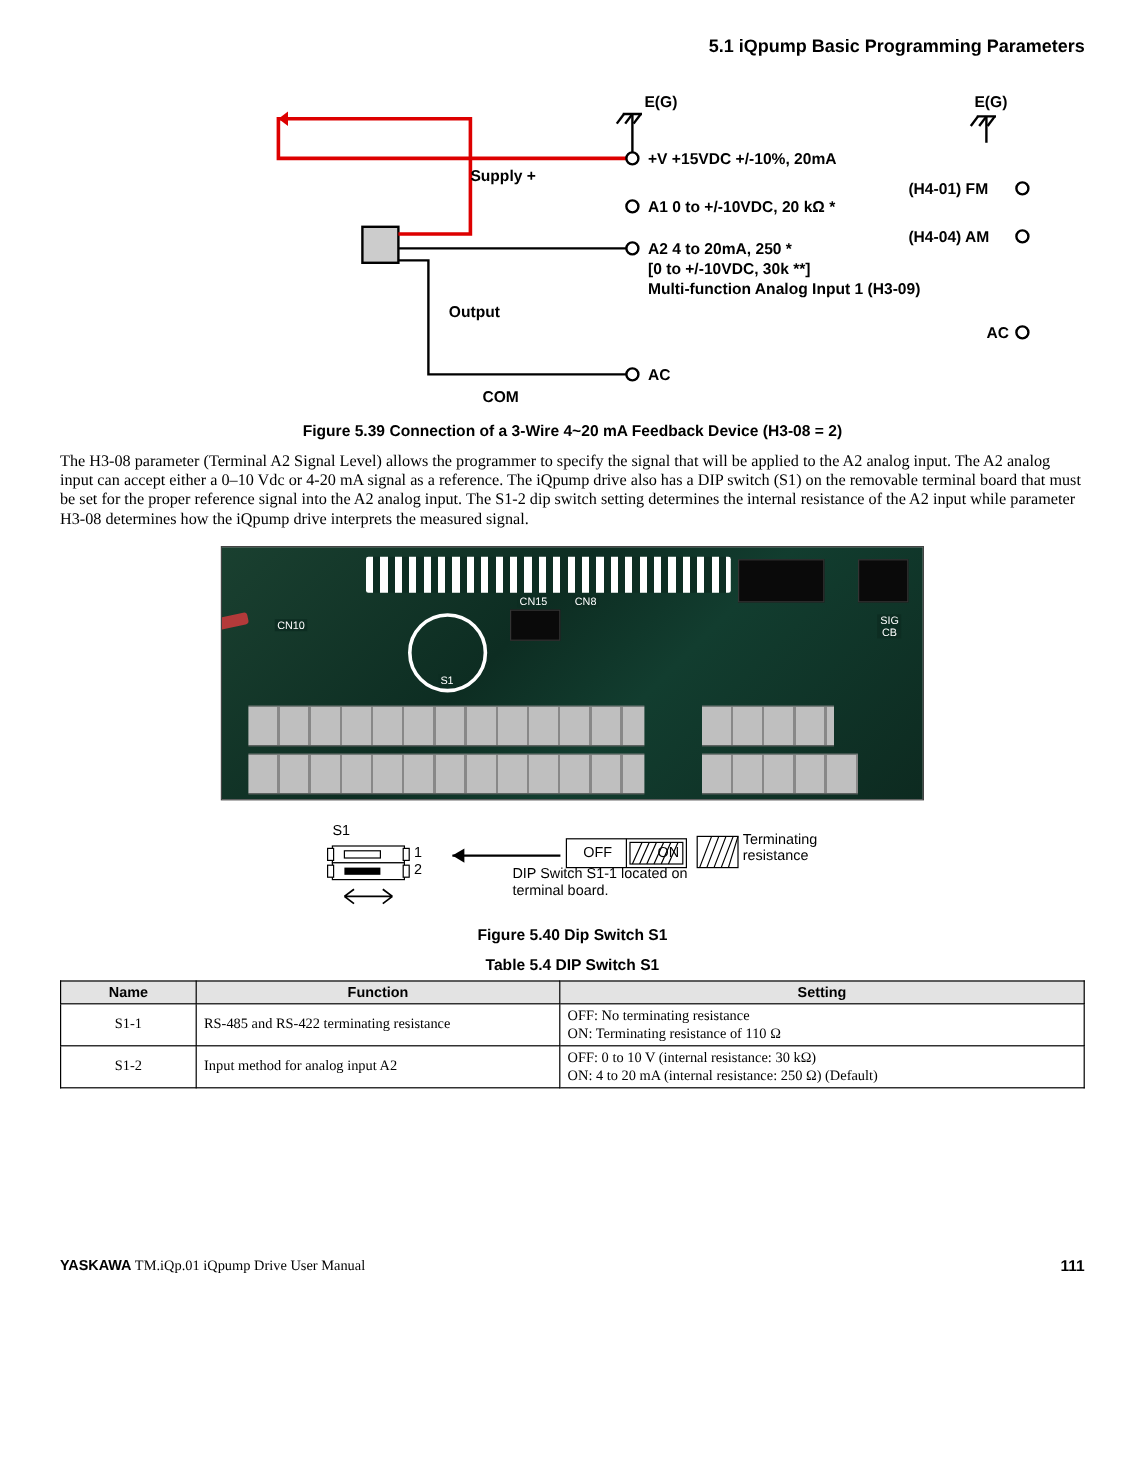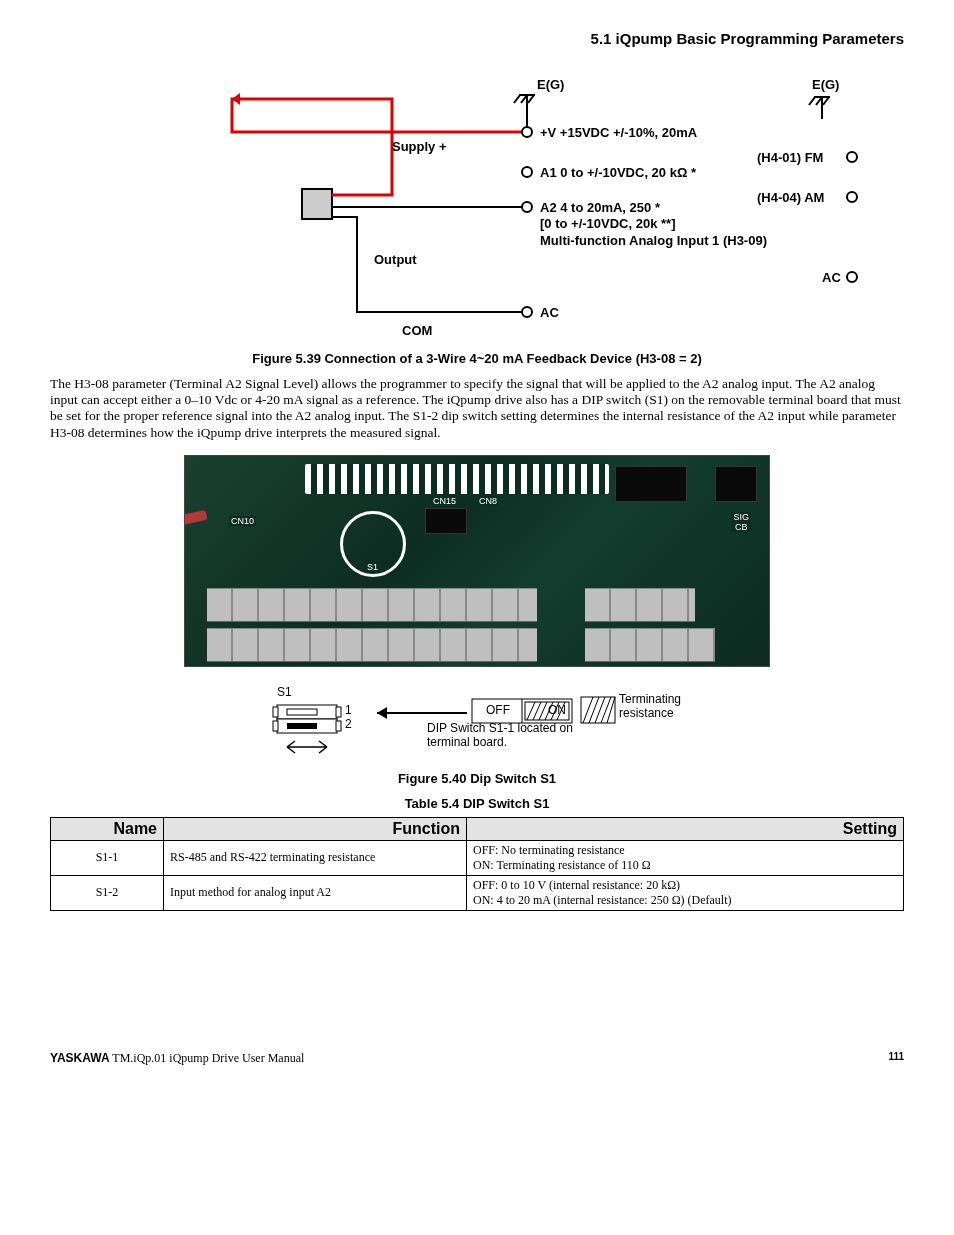--- a/index.html
+++ b/index.html
@@ -88,34 +88,34 @@
   }
   table.data th, table.data td {
     border: 1px solid #000;
     padding: 2px 6px;
     vertical-align: middle;
   }
   table.data th {
     background: #e3e3e3;
     font-family: Arial, Helvetica, sans-serif;
     font-weight: bold;
-    text-align: right;
-    font-size: 16px;
+    text-align: center;
+    font-size: 12px;
   }
   table.data td.name { text-align: center; width: 100px; }
   table.data td.func { width: 290px; }
 
   .footer {
     display: flex;
     justify-content: space-between;
     font-size: 12px;
     margin-top: 140px;
   }
   .footer .brand { font-family: Arial, Helvetica, sans-serif; font-weight: bold; }
-  .footer .pnum { font-family: Arial, Helvetica, sans-serif; font-weight: bold; font-size: 10px; }
+  .footer .pnum { font-family: Arial, Helvetica, sans-serif; font-weight: bold; font-size: 13px; }
 </style>
 </head>
 <body>
 
 <div class="section-header">5.1  iQpump Basic Programming Parameters</div>
 
 <div class="schematic">
   <svg width="770" height="270" viewBox="0 0 770 270">
 
     <rect x="210" y="112" width="30" height="30" fill="#ccc" stroke="#000" stroke-width="2"></rect>
@@ -155,21 +155,21 @@
 
   <div class="label" style="left:300px; top:62px;">Supply +</div>
   <div class="label" style="left:282px; top:175px;">Output</div>
   <div class="label" style="left:310px; top:246px;">COM</div>
 
   <div class="label" style="left:445px; top:0px;">E(G)</div>
   <div class="label" style="left:448px; top:48px; font-weight:bold;">+V  +15VDC +/-10%, 20mA</div>
   <div class="label" style="left:448px; top:88px;">A1  0 to +/-10VDC, 20 kΩ *</div>
   <div class="label" style="left:448px; top:123px; line-height:1.25;">
     <span>A2  4 to 20mA, 250      *</span><br>
-    <span>[0 to +/-10VDC, 20k    **]</span><br>
+    <span>[0 to +/-10VDC, 30k    **]</span><br>
     <span>Multi-function Analog Input 1 (H3-09)</span>
   </div>
   <div class="label" style="left:448px; top:228px;">AC</div>
 
   <div class="label" style="left:720px; top:0px;">E(G)</div>
   <div class="label" style="left:665px; top:73px;">(H4-01)  FM</div>
   <div class="label" style="left:665px; top:113px;">(H4-04)  AM</div>
   <div class="label" style="left:730px; top:193px;">AC</div>
 </div>
 
@@ -250,21 +250,21 @@
       <td class="func">RS-485 and RS-422 terminating resistance</td>
       <td>
         <span>OFF: No terminating resistance</span><br>
         <span>ON: Terminating resistance of 110 Ω</span>
       </td>
     </tr>
     <tr>
       <td class="name">S1-2</td>
       <td class="func">Input method for analog input A2</td>
       <td>
-        <span>OFF: 0 to 10 V (internal resistance: 20 kΩ)</span><br>
+        <span>OFF: 0 to 10 V (internal resistance: 30 kΩ)</span><br>
         <span>ON: 4 to 20 mA (internal resistance: 250 Ω) (Default)</span>
       </td>
     </tr>
   </tbody>
 </table>
 
 <div class="footer">
   <div>
     <span class="brand">YASKAWA</span><span> TM.iQp.01 iQpump Drive User Manual</span>
   </div>

